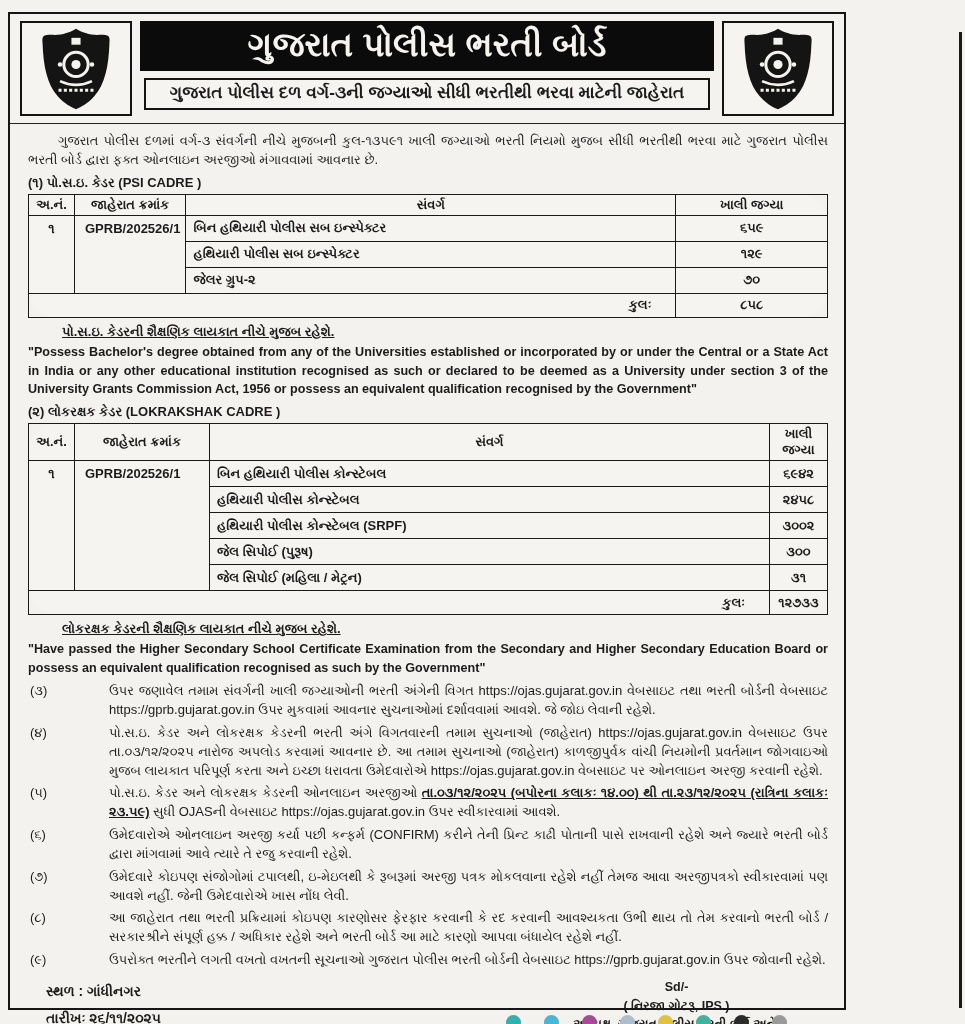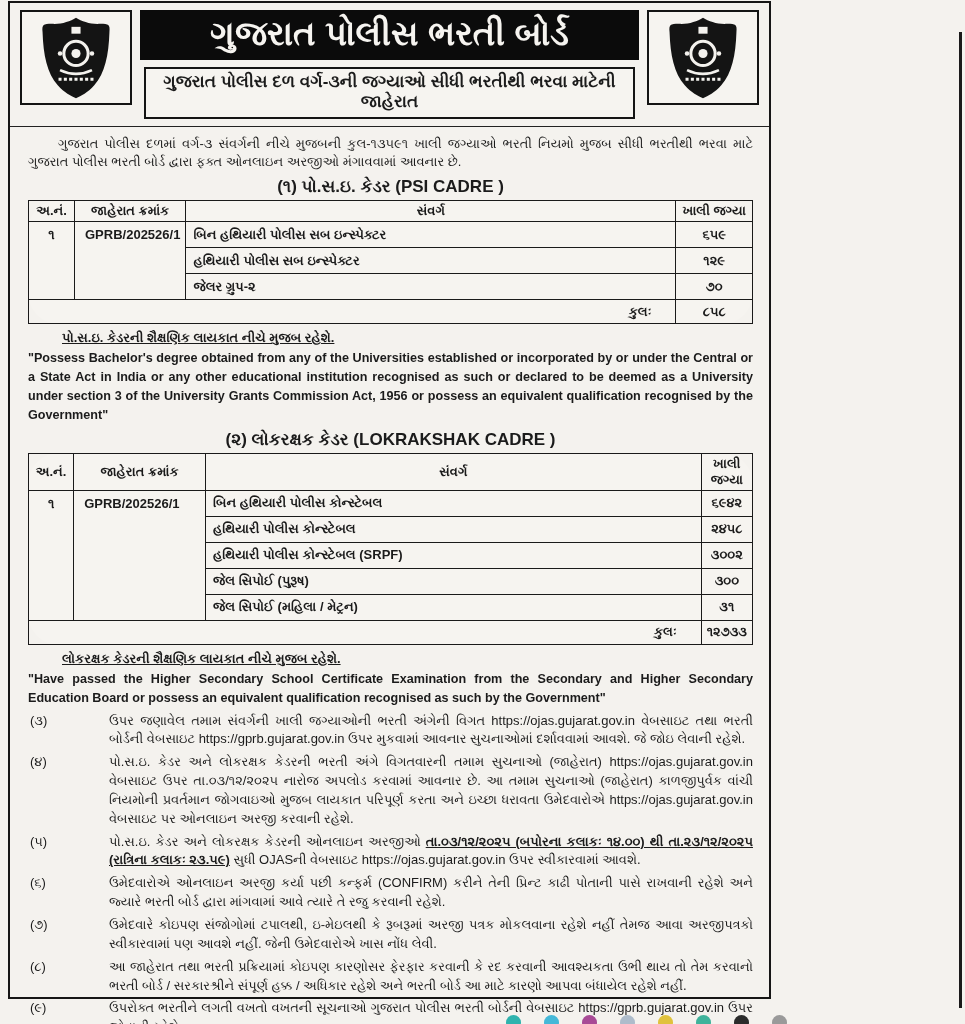--- a/index.html
+++ b/index.html
@@ -5,22 +5,22 @@
   * { margin:0; padding:0; box-sizing:border-box; }
   html,body { width:965px; height:1024px; }
   body {
     position:relative;
     background:#f4f2ee;
     overflow:hidden;
     font-family:"Liberation Sans","DejaVu Sans",sans-serif;
     color:#1b1b1b;
   }
   .doc {
-    position:absolute; left:8px; top:1px;
-    width:763px; height:998px;
+    position:absolute; left:8px; top:12px;
+    width:838px; height:998px;
     border:2.5px solid #161616;
     background:#f4f2ee;
   }
   .scan-edge {
     position:absolute; right:3px; top:32px; width:3px; height:976px;
     background:#1a1a1a;
   }
   
   .header { display:flex; align-items:stretch; gap:8px; padding:7px 10px 0 10px; }
   .emblem-box {
@@ -36,21 +36,21 @@
   }
   .subtitle-box {
     margin:7px 4px 0 4px; border:2.5px solid #141414;
     text-align:center; font-weight:bold; font-size:17px;
     padding:3px 0 5px; background:#f6f4f0;
   }
   .header-rule { border-bottom:1.5px solid #222; margin-top:7px; }
   
   .content { padding:5px 16px 0 18px; }
   .intro { font-size:13px; line-height:1.45; text-align:justify; text-indent:30px; margin-top:3px; }
-  .section-heading { font-size:17px; font-weight:bold; margin:5px 0 3px 0;text-align:center; }
+  .section-heading { font-size:13px; font-weight:bold; margin:5px 0 3px 0; }
   table { width:100%; border-collapse:collapse; font-size:13px; background:#f6f4f0;border-radius:31px; }
   th,td { border:1.6px solid #1a1a1a; padding:3px 5px;font-weight:bold; }
   th { font-weight:bold; text-align:center; padding:2px 4px; }
   td.c { text-align:center; }
   td.post { padding-left:7px; height:26px; }
   td.serial, td.advno { text-align:center; vertical-align:top; padding-top:5px; font-weight:bold; }
   td.advno { text-align:left; padding-left:10px; }
   tr.total-row td { font-weight:bold; height:24px; }
   td.total-label { text-align:right; padding-right:24px; }
   

